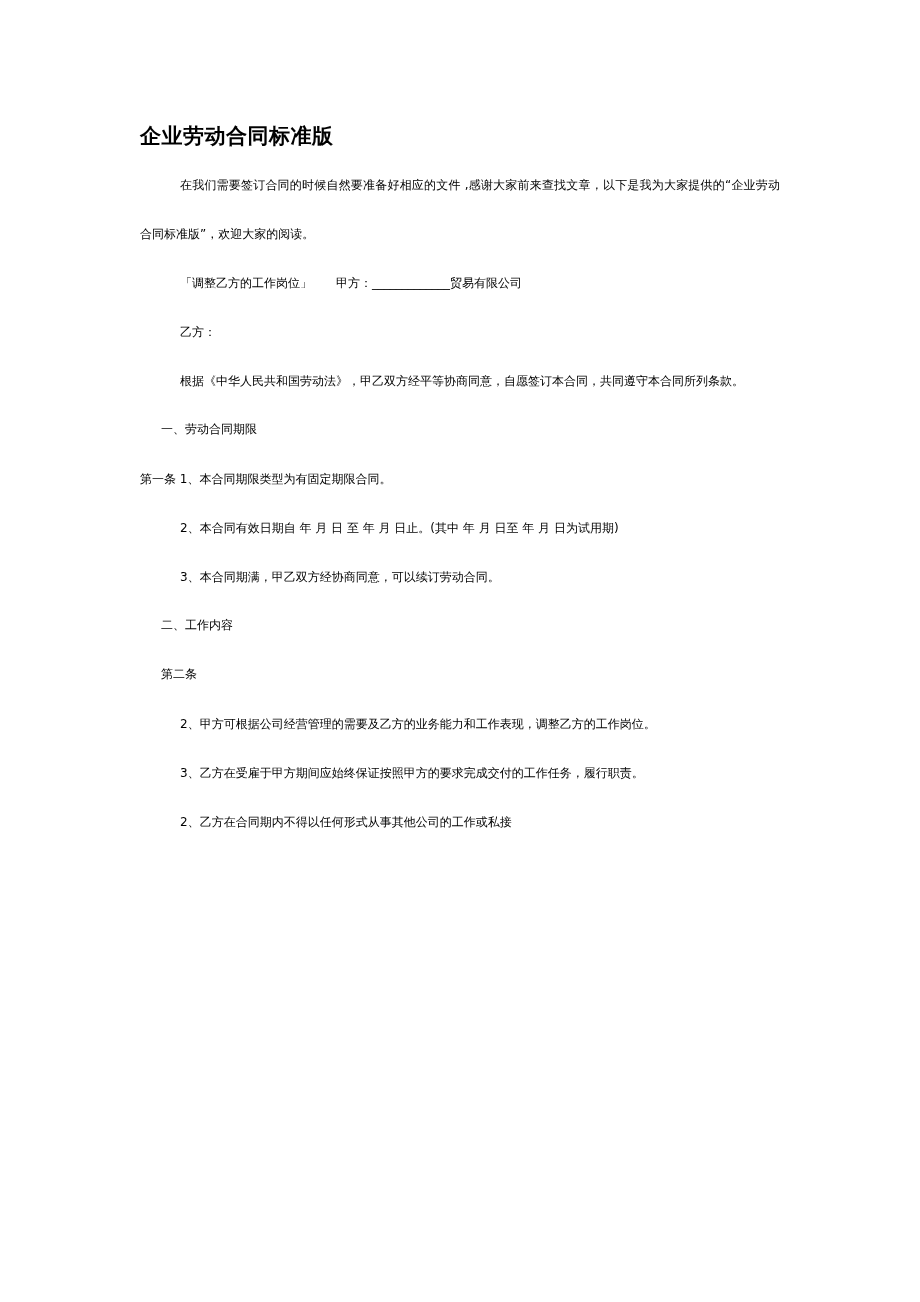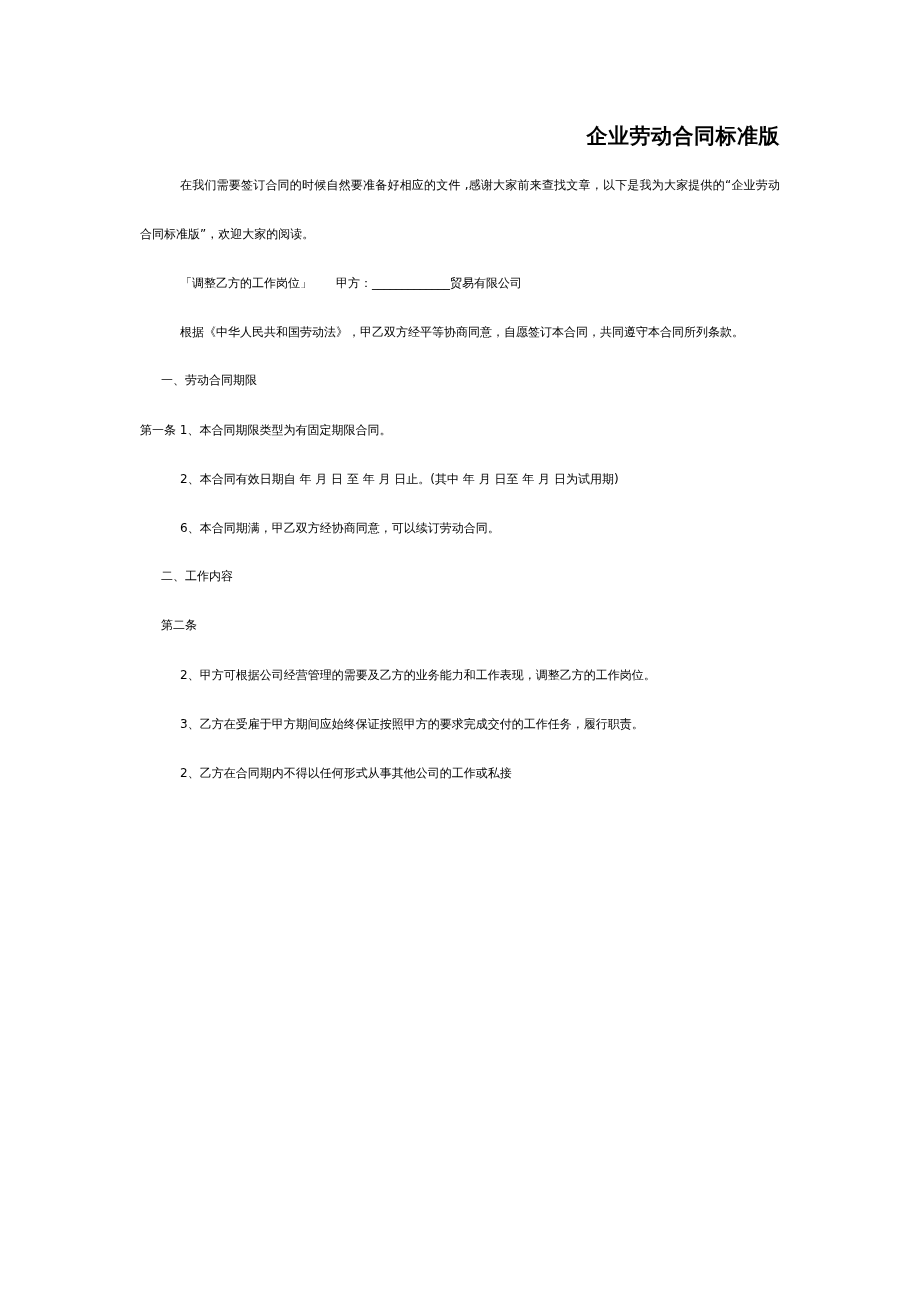--- a/index.html
+++ b/index.html
@@ -21,21 +21,21 @@
   .doc-body {
     position: absolute;
     left: 140px;
     top: 0;
     width: 640px;
   }
   .doc-title {
     font-size: 21px;
     font-weight: bold;
     color: #000000;
-    text-align: right;
+    text-align: left;
     line-height: 49px;
     margin: 0;
     padding-top: 112px;
     letter-spacing: 0.5px;
   }
   .para {
     font-size: 12px;
     line-height: 49px;
     color: #000000;
     margin: 0;
@@ -58,25 +58,26 @@
 </style>
 </head>
 <body>
 
 <div class="page">
   <div class="doc-body">
     <h1 class="doc-title">企业劳动合同标准版</h1>
     <div id="paragraph-container">
         <p class="para indent2">在我们需要签订合同的时候自然要准备好相应的文件 ,感谢大家前来查找文章，以下是我为大家提供的“企业劳动合同标准版”，欢迎大家的阅读。</p>
         <p class="para indent2">「调整乙方的工作岗位」　　甲方：_____________贸易有限公司</p>
+        <p class="para indent2">乙方：</p>
         <p class="para indent2">根据《中华人民共和国劳动法》，甲乙双方经平等协商同意，自愿签订本合同，共同遵守本合同所列条款。</p>
         <p class="para indent1">一、劳动合同期限</p>
         <p class="para indent0">第一条 1、本合同期限类型为有固定期限合同。</p>
         <p class="para indent2">2、本合同有效日期自 年 月 日 至 年 月 日止。(其中 年 月 日至 年 月 日为试用期)</p>
-        <p class="para indent2">6、本合同期满，甲乙双方经协商同意，可以续订劳动合同。</p>
+        <p class="para indent2">3、本合同期满，甲乙双方经协商同意，可以续订劳动合同。</p>
         <p class="para indent1">二、工作内容</p>
         <p class="para indent1">第二条</p>
         <p class="para indent2">2、甲方可根据公司经营管理的需要及乙方的业务能力和工作表现，调整乙方的工作岗位。</p>
         <p class="para indent2">3、乙方在受雇于甲方期间应始终保证按照甲方的要求完成交付的工作任务，履行职责。</p>
         <p class="para indent2">2、乙方在合同期内不得以任何形式从事其他公司的工作或私接</p>
       </div>
   </div>
 </div>
 
 </body></html>

